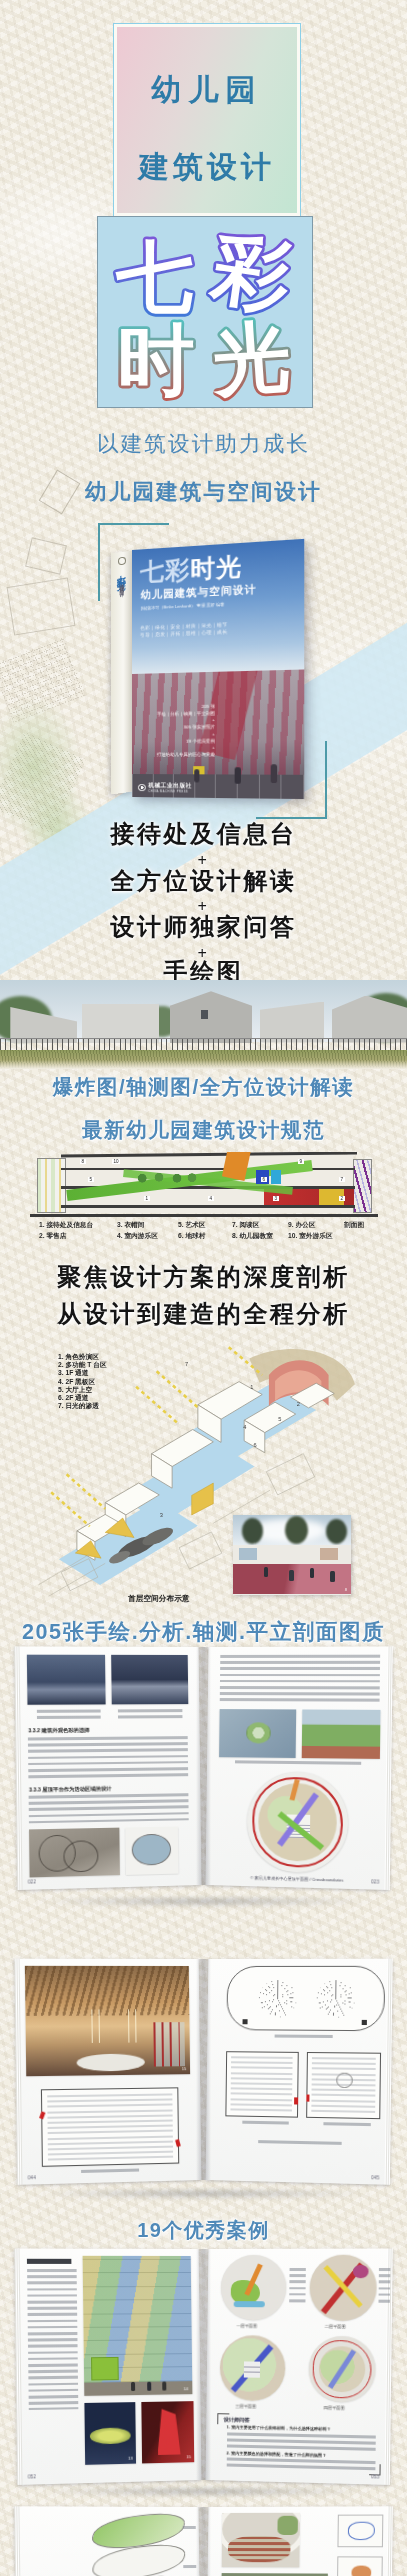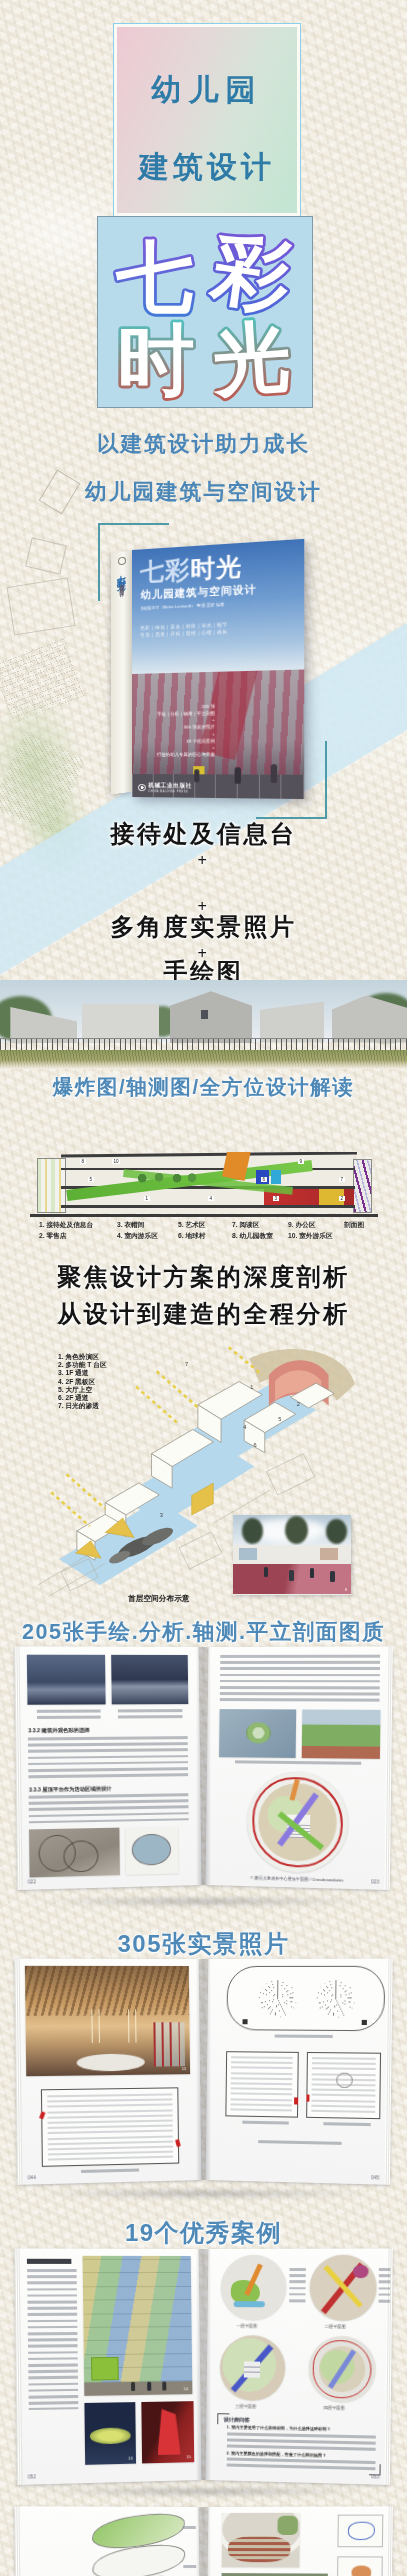--- a/index.html
+++ b/index.html
@@ -85,21 +85,21 @@
       </defs>
       <g font-family="Liberation Sans, sans-serif" font-size="150" font-weight="bold" fill="#ffffff" stroke-width="11" paint-order="stroke" stroke-linejoin="round">
         <text x="110" y="168" text-anchor="middle" stroke="url(#hg1)">七</text>
         <text x="298" y="160" text-anchor="middle" stroke="url(#hg2)" transform="rotate(8 298 110)">彩</text>
         <text x="112" y="330" text-anchor="middle" stroke="url(#hg3)">时</text>
         <text x="298" y="326" text-anchor="middle" stroke="url(#hg4)" transform="rotate(-4 298 276)">光</text>
       </g>
     </svg>
   </div>
 
-  <div class="abs ctr" style="top:429px;font-size:21.6px;font-weight:bold;color:#4a87b8;letter-spacing:2.1px">以建筑设计助力成长</div>
+  <div class="abs ctr" style="top:429px;font-size:21.6px;font-weight:normal;color:#4a87b8;letter-spacing:2.1px">以建筑设计助力成长</div>
   <div class="abs ctr" style="top:477px;font-size:21.6px;font-weight:bold;color:#4a87b8;letter-spacing:2.1px">幼儿园建筑与空间设计</div>
 
   <div class="abs" style="left:-106px;top:753px;width:618px;height:92px;background:rgba(205,232,244,.82);transform:rotate(-31deg);z-index:0"></div>
 
   <div class="abs" style="left:98px;top:523px;width:71px;height:78px;border-left:2.6px solid #4d9aa8;border-top:2.6px solid #4d9aa8;z-index:1"></div>
   <div class="abs" style="left:256px;top:741px;width:71px;height:78px;border-right:2.6px solid #4d9aa8;border-bottom:2.6px solid #4d9aa8;z-index:1"></div>
 
   <div class="abs" style="left:111px;top:545px;width:201px;height:268px;z-index:3">
     <div class="abs" style="left:179px;top:13.4px;width:8.2px;height:233px;transform:skewY(-6deg);background:repeating-linear-gradient(180deg,#f2f1ea 0 1.5px,#dcdacf 1.5px 2.1px);box-shadow:2.1px 3.1px 6.2px rgba(40,40,60,.3)"></div>
     <div class="abs" style="left:0;top:7.2px;width:21.6px;height:241px;transform:skewY(-7deg);background:linear-gradient(90deg,#e9e7da,#f8f7f2 55%,#d9d6c9);box-shadow:-1.5px 2.1px 5.2px rgba(40,40,60,.25)">
@@ -140,42 +140,44 @@
             <span style="display:block;color:#fff;font-weight:bold;font-size:5.7px;letter-spacing:0.5px">机械工业出版社</span>
             <span style="display:block;color:#e6e9ee;font-size:2.6px;letter-spacing:0.5px">CHINA MACHINE PRESS</span>
           </span>
         </div>
       </div>
     </div>
   </div>
 
   <div class="abs ctr sh" style="top:818px;font-size:24px">接待处及信息台</div>
   <div class="abs ctr sh" style="top:851px;font-size:16.5px">+</div>
+  <div class="abs ctr sh" style="top:865px;font-size:24px">全方位设计解读</div>
   <div class="abs ctr sh" style="top:897px;font-size:16.5px">+</div>
-  <div class="abs ctr sh" style="top:911px;font-size:24px">多角度实景照片</div>
+  <div class="abs ctr sh" style="top:911px;font-size:24px">设计师独家问答</div>
   <div class="abs ctr sh" style="top:944px;font-size:16.5px">+</div>
   <div class="abs ctr sh" style="top:956px;font-size:24px">手绘图</div>
 
   <div class="abs" style="left:0;top:980px;width:407px;height:89px;overflow:hidden">
     <div class="abs" style="left:0;top:0;width:100%;height:62px;background:linear-gradient(180deg,#c3d3dc,#e9eef2)"></div>
     <div class="abs" style="left:-10.3px;top:15.5px;width:62px;height:46px;border-radius:50%;background:#5d7a52;filter:blur(1.5px)"></div>
     <div class="abs" style="left:355px;top:13.4px;width:62px;height:49px;border-radius:50%;background:#587550;filter:blur(1.5px)"></div>
     <div class="abs" style="left:144px;top:26px;width:36px;height:31px;border-radius:50%;background:#6a8460;filter:blur(1.5px)"></div>
     <div class="abs" style="left:10.3px;top:27px;width:67px;height:36px;background:#c9c9c5;clip-path:polygon(0 0,100% 40%,100% 100%,0 100%)"></div>
     <div class="abs" style="left:82px;top:24px;width:77px;height:39px;background:#d6d6d2;border-top:3.1px solid #96969​2"></div>
     <div class="abs" style="left:170px;top:11.3px;width:82px;height:52px;background:#b4b4b0;clip-path:polygon(0 28%,50% 0,100% 28%,100% 100%,0 100%)"></div>
     <div class="abs" style="left:201px;top:30px;width:7.2px;height:9.3px;background:#4e5258"></div>
     <div class="abs" style="left:260px;top:21.6px;width:64px;height:41px;background:#cfcfcb;clip-path:polygon(0 20%,100% 0,100% 100%,0 100%)"></div>
     <div class="abs" style="left:332px;top:15.5px;width:75px;height:47px;background:#c2c2be;clip-path:polygon(0 30%,45% 0,100% 26%,100% 100%,0 100%)"></div>
     <div class="abs" style="left:0;top:58px;width:100%;height:13.4px;border-top:1px solid #888;border-bottom:1px solid #777;background:repeating-linear-gradient(90deg,#585856 0 1px,transparent 1px 5.2px)"></div>
     <div class="abs" style="left:0;top:70px;width:100%;height:18.5px;background:repeating-linear-gradient(95deg,rgba(70,80,36,.3) 0 0.5px,transparent 0.5px 1.5px),linear-gradient(180deg,#8e9a5c,#bdb483)"></div>
     <div class="abs" style="left:0;bottom:0;width:100%;height:9.3px;background:linear-gradient(180deg,rgba(243,239,228,0),#f3efe4)"></div>
   </div>
 
   <div class="abs ctr bh" style="top:1073px;font-size:20.6px">爆炸图/轴测图/全方位设计解读</div>
+  <div class="abs ctr bh" style="top:1116px;font-size:20.6px">最新幼儿园建筑设计规范</div>
 
   <div class="abs" style="left:30px;top:1152px;width:348px;height:65px;overflow:hidden">
     <div class="abs" style="left:0;bottom:0;width:100%;height:2.6px;background:#3a3a3a"></div>
     <div class="abs" style="left:34px;top:3.1px;width:289px;height:58px;background:linear-gradient(180deg,#efece4 0,#efece4 100%)"></div>
     <div class="abs" style="left:7.2px;top:6.2px;width:29px;height:55px;border:1px solid #8a8a86;background:repeating-linear-gradient(90deg,#d8e8c8 0 3.1px,#f2f2ee 3.1px 7.2px,#e8d890 7.2px 9.3px,#f2f2ee 9.3px 13.4px)"></div>
     <div class="abs" style="left:323px;top:7.2px;width:18.5px;height:54px;border:1px solid #8a8a86;background:repeating-linear-gradient(75deg,#7a3090 0 2.1px,#eceae6 2.1px 5.2px,#b8b4e0 5.2px 6.7px,#eceae6 6.7px 10.3px)"></div>
     <div class="abs" style="left:31px;top:15.5px;width:294px;height:2.6px;background:#3c3c3c"></div>
     <div class="abs" style="left:31px;top:34px;width:294px;height:2.6px;background:#3c3c3c"></div>
     <div class="abs" style="left:31px;top:53px;width:294px;height:2.6px;background:#3c3c3c"></div>
     <div class="abs" style="left:31px;top:1px;width:296px;height:3.1px;background:#3c3c3c;transform:rotate(-.6deg)"></div>
@@ -333,21 +335,20 @@
         <div class="abs" style="left:47px;top:15.5px;width:6.2px;height:62px;background:#8a7ae0;transform:rotate(35deg)"></div>
         <div class="abs" style="left:50px;top:31px;width:5.7px;height:54px;background:#7ac24a;transform:rotate(-52deg)"></div>
         <div class="abs" style="left:44px;top:7.2px;width:4.6px;height:20.6px;background:#e09040;transform:rotate(14deg)"></div>
       </div>
       <div class="abs" style="left:0;top:227px;width:181px;text-align:center;font-size:4.1px;color:#445">© 索易儿童成长中心屋顶平面图 / Crossboundaries</div>
       <div class="pn" style="right:10.3px;bottom:5.2px">023</div>
     </div>
     <div class="gut" style="height:238px"></div>
   </div>
 
-  <div class="abs ctr bh" style="top:1928px;font-size:24px">305张实景照片</div>
 
   <div class="spr" style="left:18px;top:1959px;width:371px;height:240px">
     <div class="pg pgl" style="height:221px">
       <div class="pph" style="left:10.3px;top:7.2px;width:161px;height:108px;overflow:hidden;background:linear-gradient(180deg,#8a6a48 0%,#c89a64 34%,#e2bf8c 55%,#b89468 72%,#62493a 100%)">
         <div class="abs" style="left:0;top:0;width:100%;height:45%;background:repeating-linear-gradient(105deg,rgba(92,62,32,.5) 0 2.6px,transparent 2.6px 6.7px)"></div>
         <div class="abs" style="left:57px;top:40%;width:62px;height:30%;background:repeating-linear-gradient(90deg,rgba(255,248,220,.8) 0 0.5px,transparent 0.5px 7.2px)"></div>
         <div class="abs" style="left:49px;bottom:4.1px;width:67px;height:17.5px;border-radius:50%;background:#e9e7e0"></div>
         <div class="abs" style="right:5.2px;top:52%;width:31px;height:40%;background:repeating-linear-gradient(90deg,#a83030 0 1.5px,rgba(200,220,230,.5) 1.5px 8.2px)"></div>
         <div class="num" style="right:4.1px;bottom:3.1px">15</div>
       </div>
@@ -377,21 +378,21 @@
         <div class="abs" style="left:-1.5px;bottom:15.5px;width:3.6px;height:6.2px;background:#c22"></div>
       </div>
       <div class="tx abs" style="left:36px;top:161px;width:46px;height:4.6px"></div>
       <div class="tx abs" style="left:116px;top:161px;width:46px;height:4.6px"></div>
       <div class="tx abs" style="left:52px;top:180px;width:82px;height:4.6px"></div>
       <div class="pn" style="right:10.3px;bottom:4.1px">045</div>
     </div>
     <div class="gut" style="height:221px"></div>
   </div>
 
-  <div class="abs ctr bh" style="top:2217px;font-size:24px">19个优秀案例</div>
+  <div class="abs ctr bh" style="top:2217px;font-size:20px">19个优秀案例</div>
 
   <div class="spr" style="left:18px;top:2249px;width:371px;height:248px">
     <div class="pg pgl" style="height:231px">
       <div class="txd abs" style="left:12.4px;top:10.3px;width:43px;height:4.6px"></div>
       <div class="tx abs" style="left:12.4px;top:19.6px;width:48px;height:138px"></div>
       <div class="pph" style="left:66px;top:7.2px;width:107px;height:138px;overflow:hidden;background:
         linear-gradient(100deg,rgba(228,200,60,.45) 0 14%,rgba(120,190,80,.45) 14% 30%,rgba(80,140,210,.4) 30% 44%,rgba(228,200,60,.4) 44% 58%,rgba(120,190,80,.42) 58% 74%,rgba(80,140,210,.4) 74% 100%),
         repeating-linear-gradient(0deg,#9aa6ae 0 1px,#c2ccd2 1px 13.4px),repeating-linear-gradient(90deg,rgba(255,255,255,.4) 0 1px,transparent 1px 11.3px),#aeb8c0">
         <div class="abs" style="left:7.2px;bottom:15.5px;width:27px;height:23px;background:#8ac03a;border:1px solid #6da028"></div>
         <div class="abs" style="left:0;bottom:0;width:100%;height:13.4px;background:#8a8478"></div>

